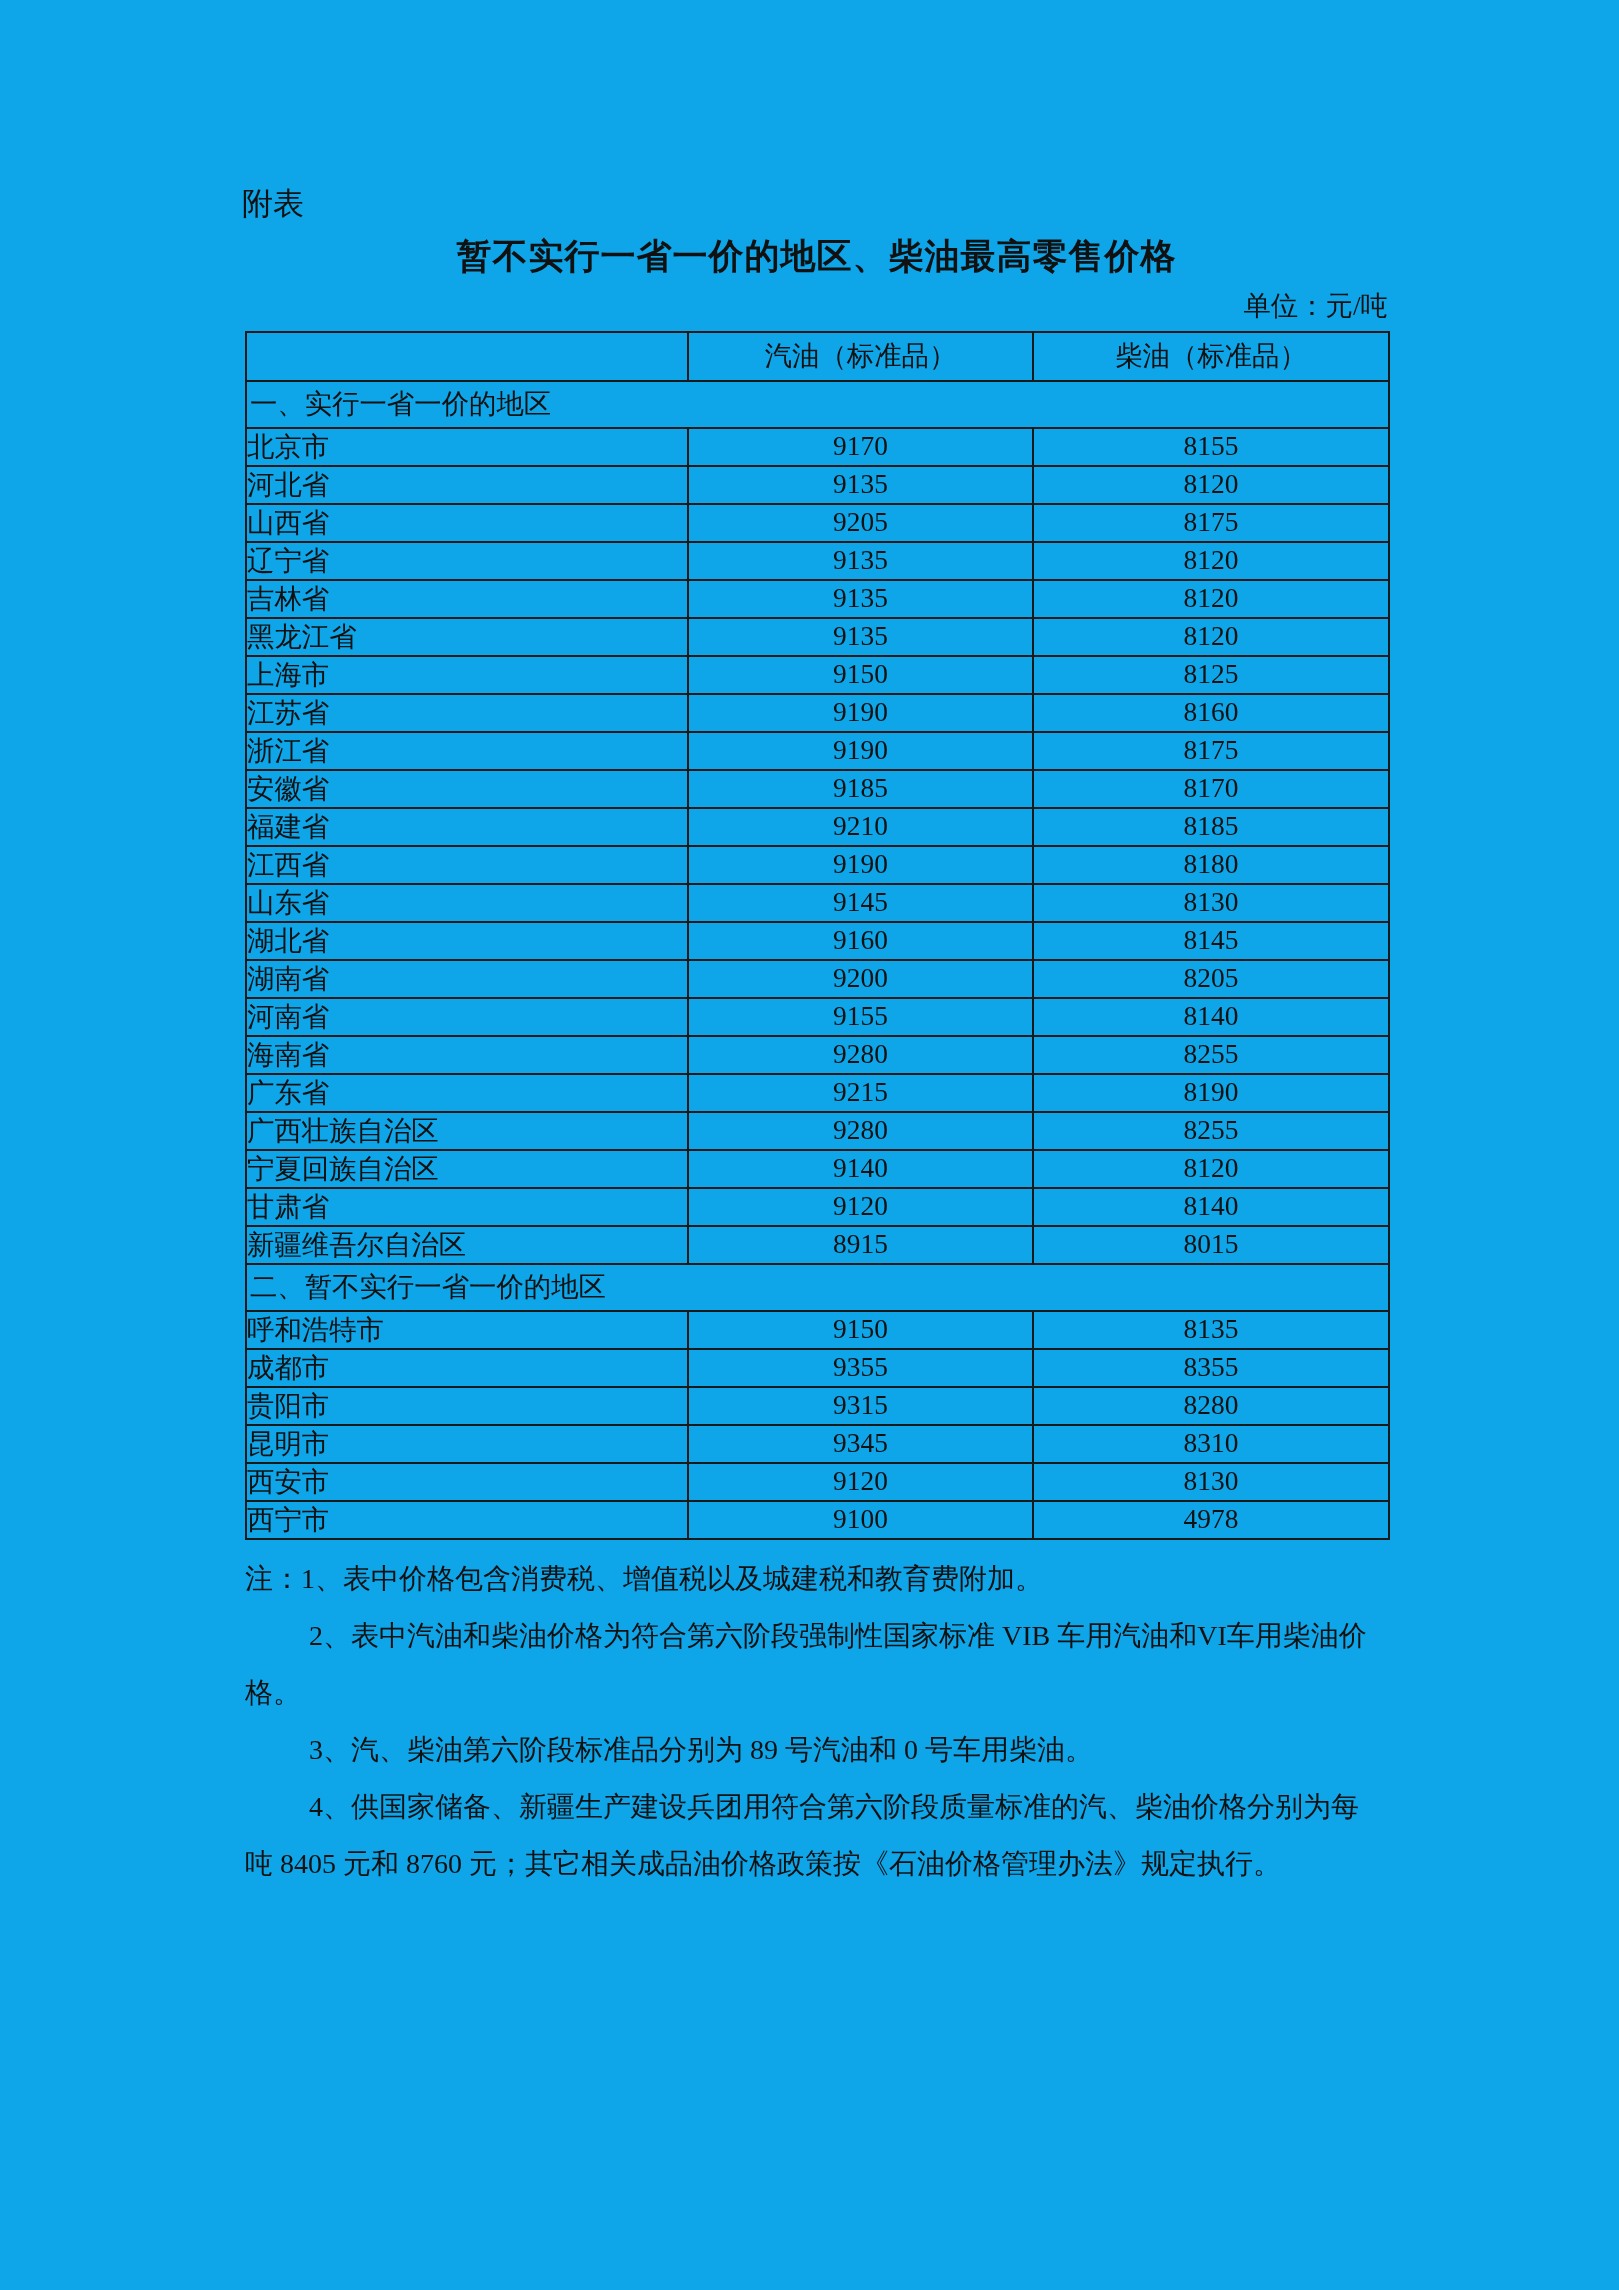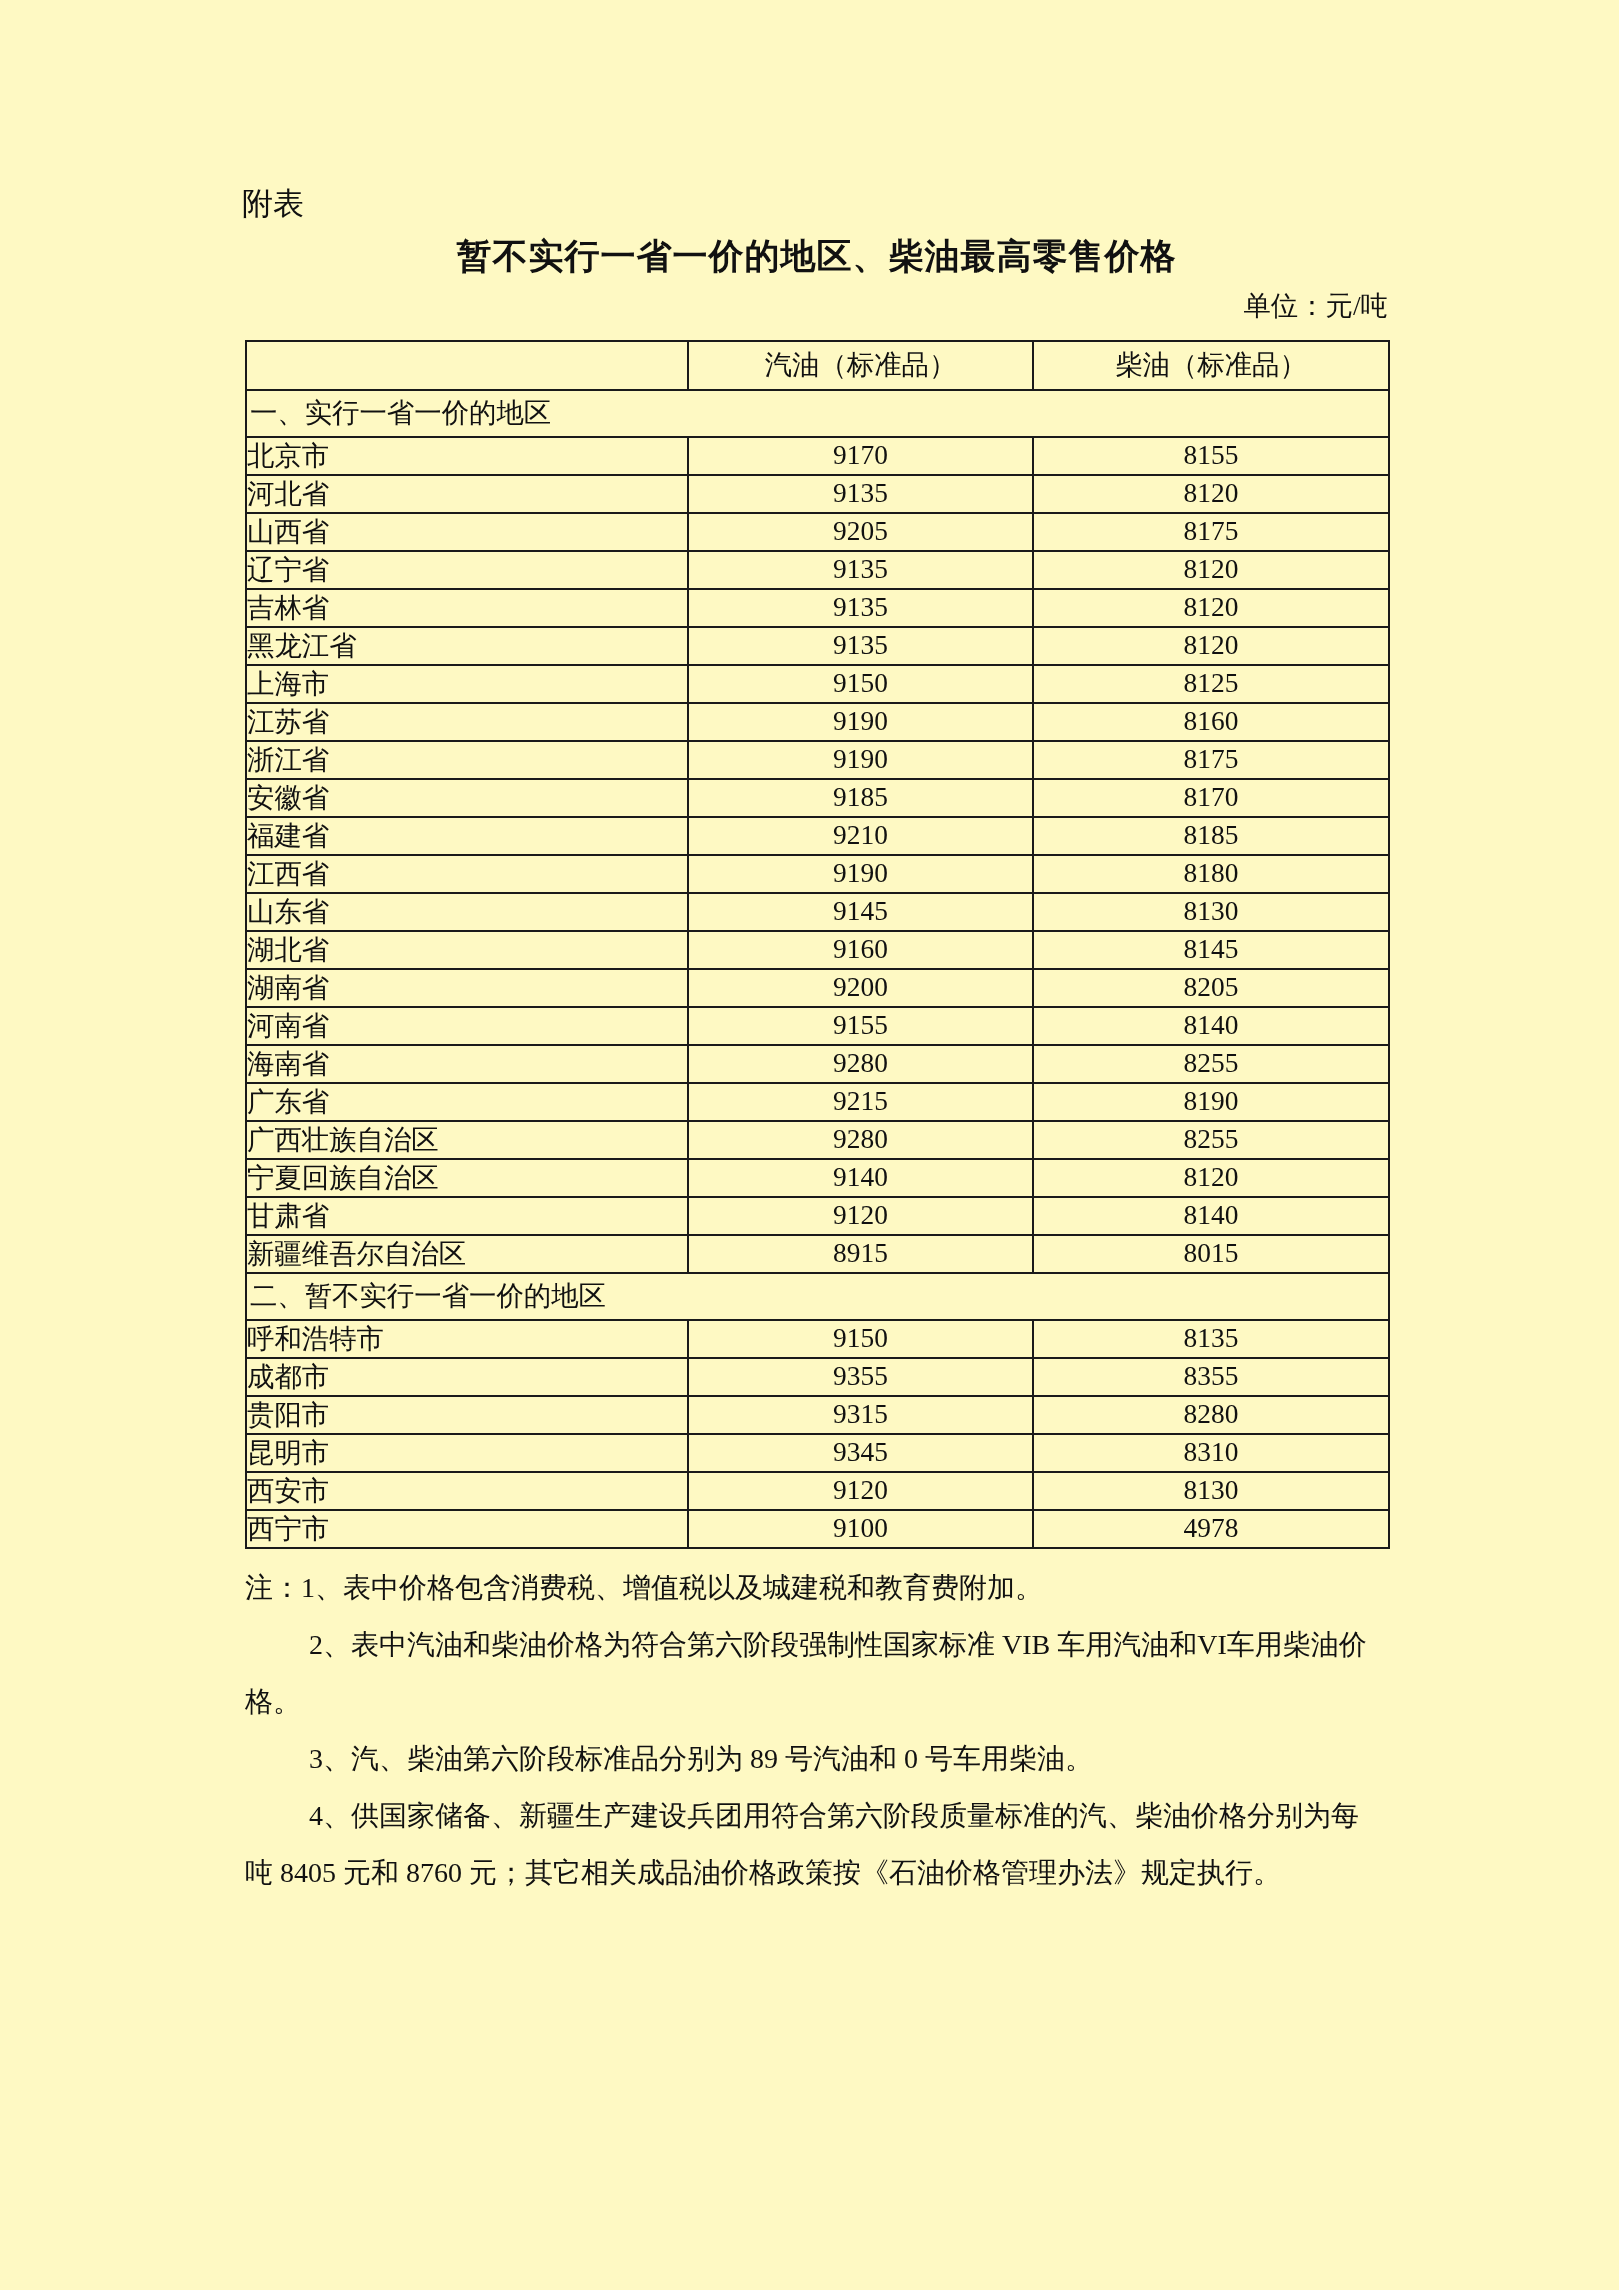--- a/index.html
+++ b/index.html
@@ -5,21 +5,21 @@
   html,body{margin:0;padding:0;}
   body{
     width:1619px;height:2291px;
     background:#ffffff;
     font-family:"Liberation Serif","DejaVu Serif",serif;
     color:#111111;
   }
   .sheet{
     position:relative;
     width:1619px;height:2291px;
-    background:#fef9c3;
+    background:#0ea5e9;
     overflow:hidden;
   }
   .appendix-label{
     position:absolute;
     left:242px;top:184px;
     font-size:31px;
     line-height:39px;
     color:#111111;
   }
   .content{
@@ -36,21 +36,21 @@
     color:#111111;
   }
   .unit-line{
     text-align:right;
     font-size:27.4px;
     line-height:37px;
     margin-top:7.8px;
     color:#111111;
   }
   table.price-table{
-    margin-top:15px;
+    margin-top:6px;
     border-collapse:collapse;
     table-layout:fixed;
     width:1143px;
     border:2.9px solid #1a1a1a;
   }
   table.price-table th,
   table.price-table td{
     border:2px solid #1a1a1a;
     font-size:27.4px;
     font-weight:normal;

